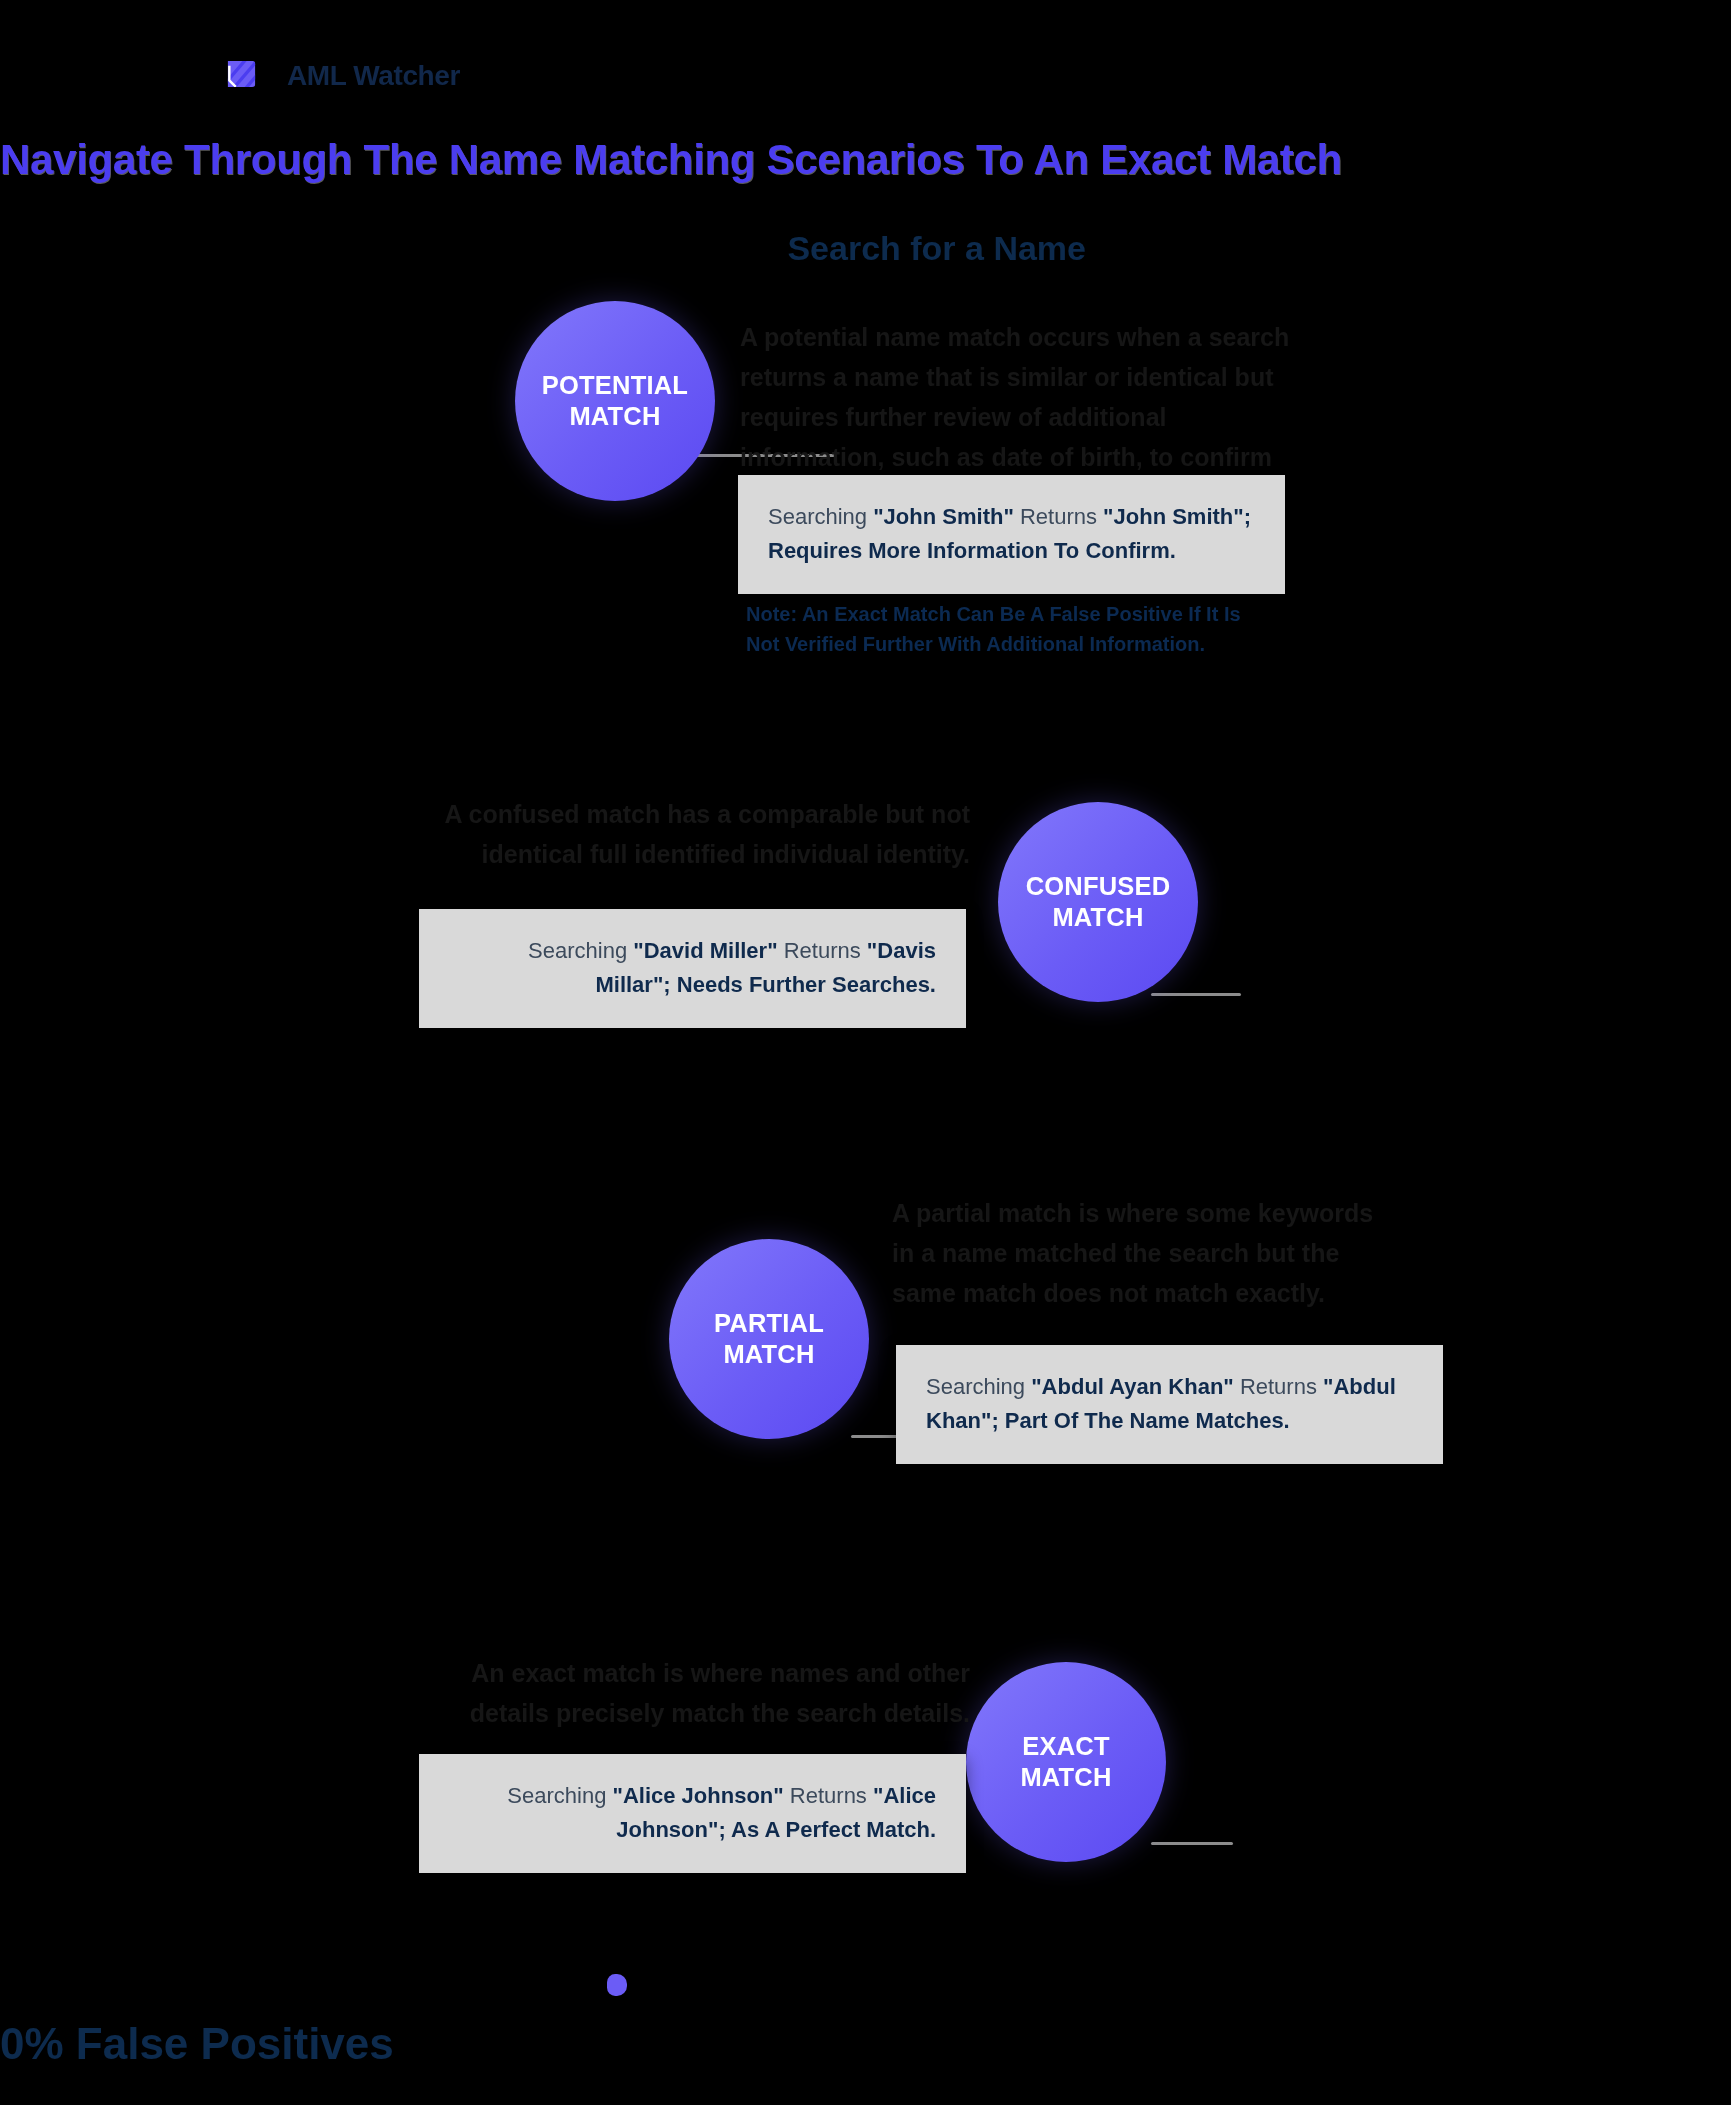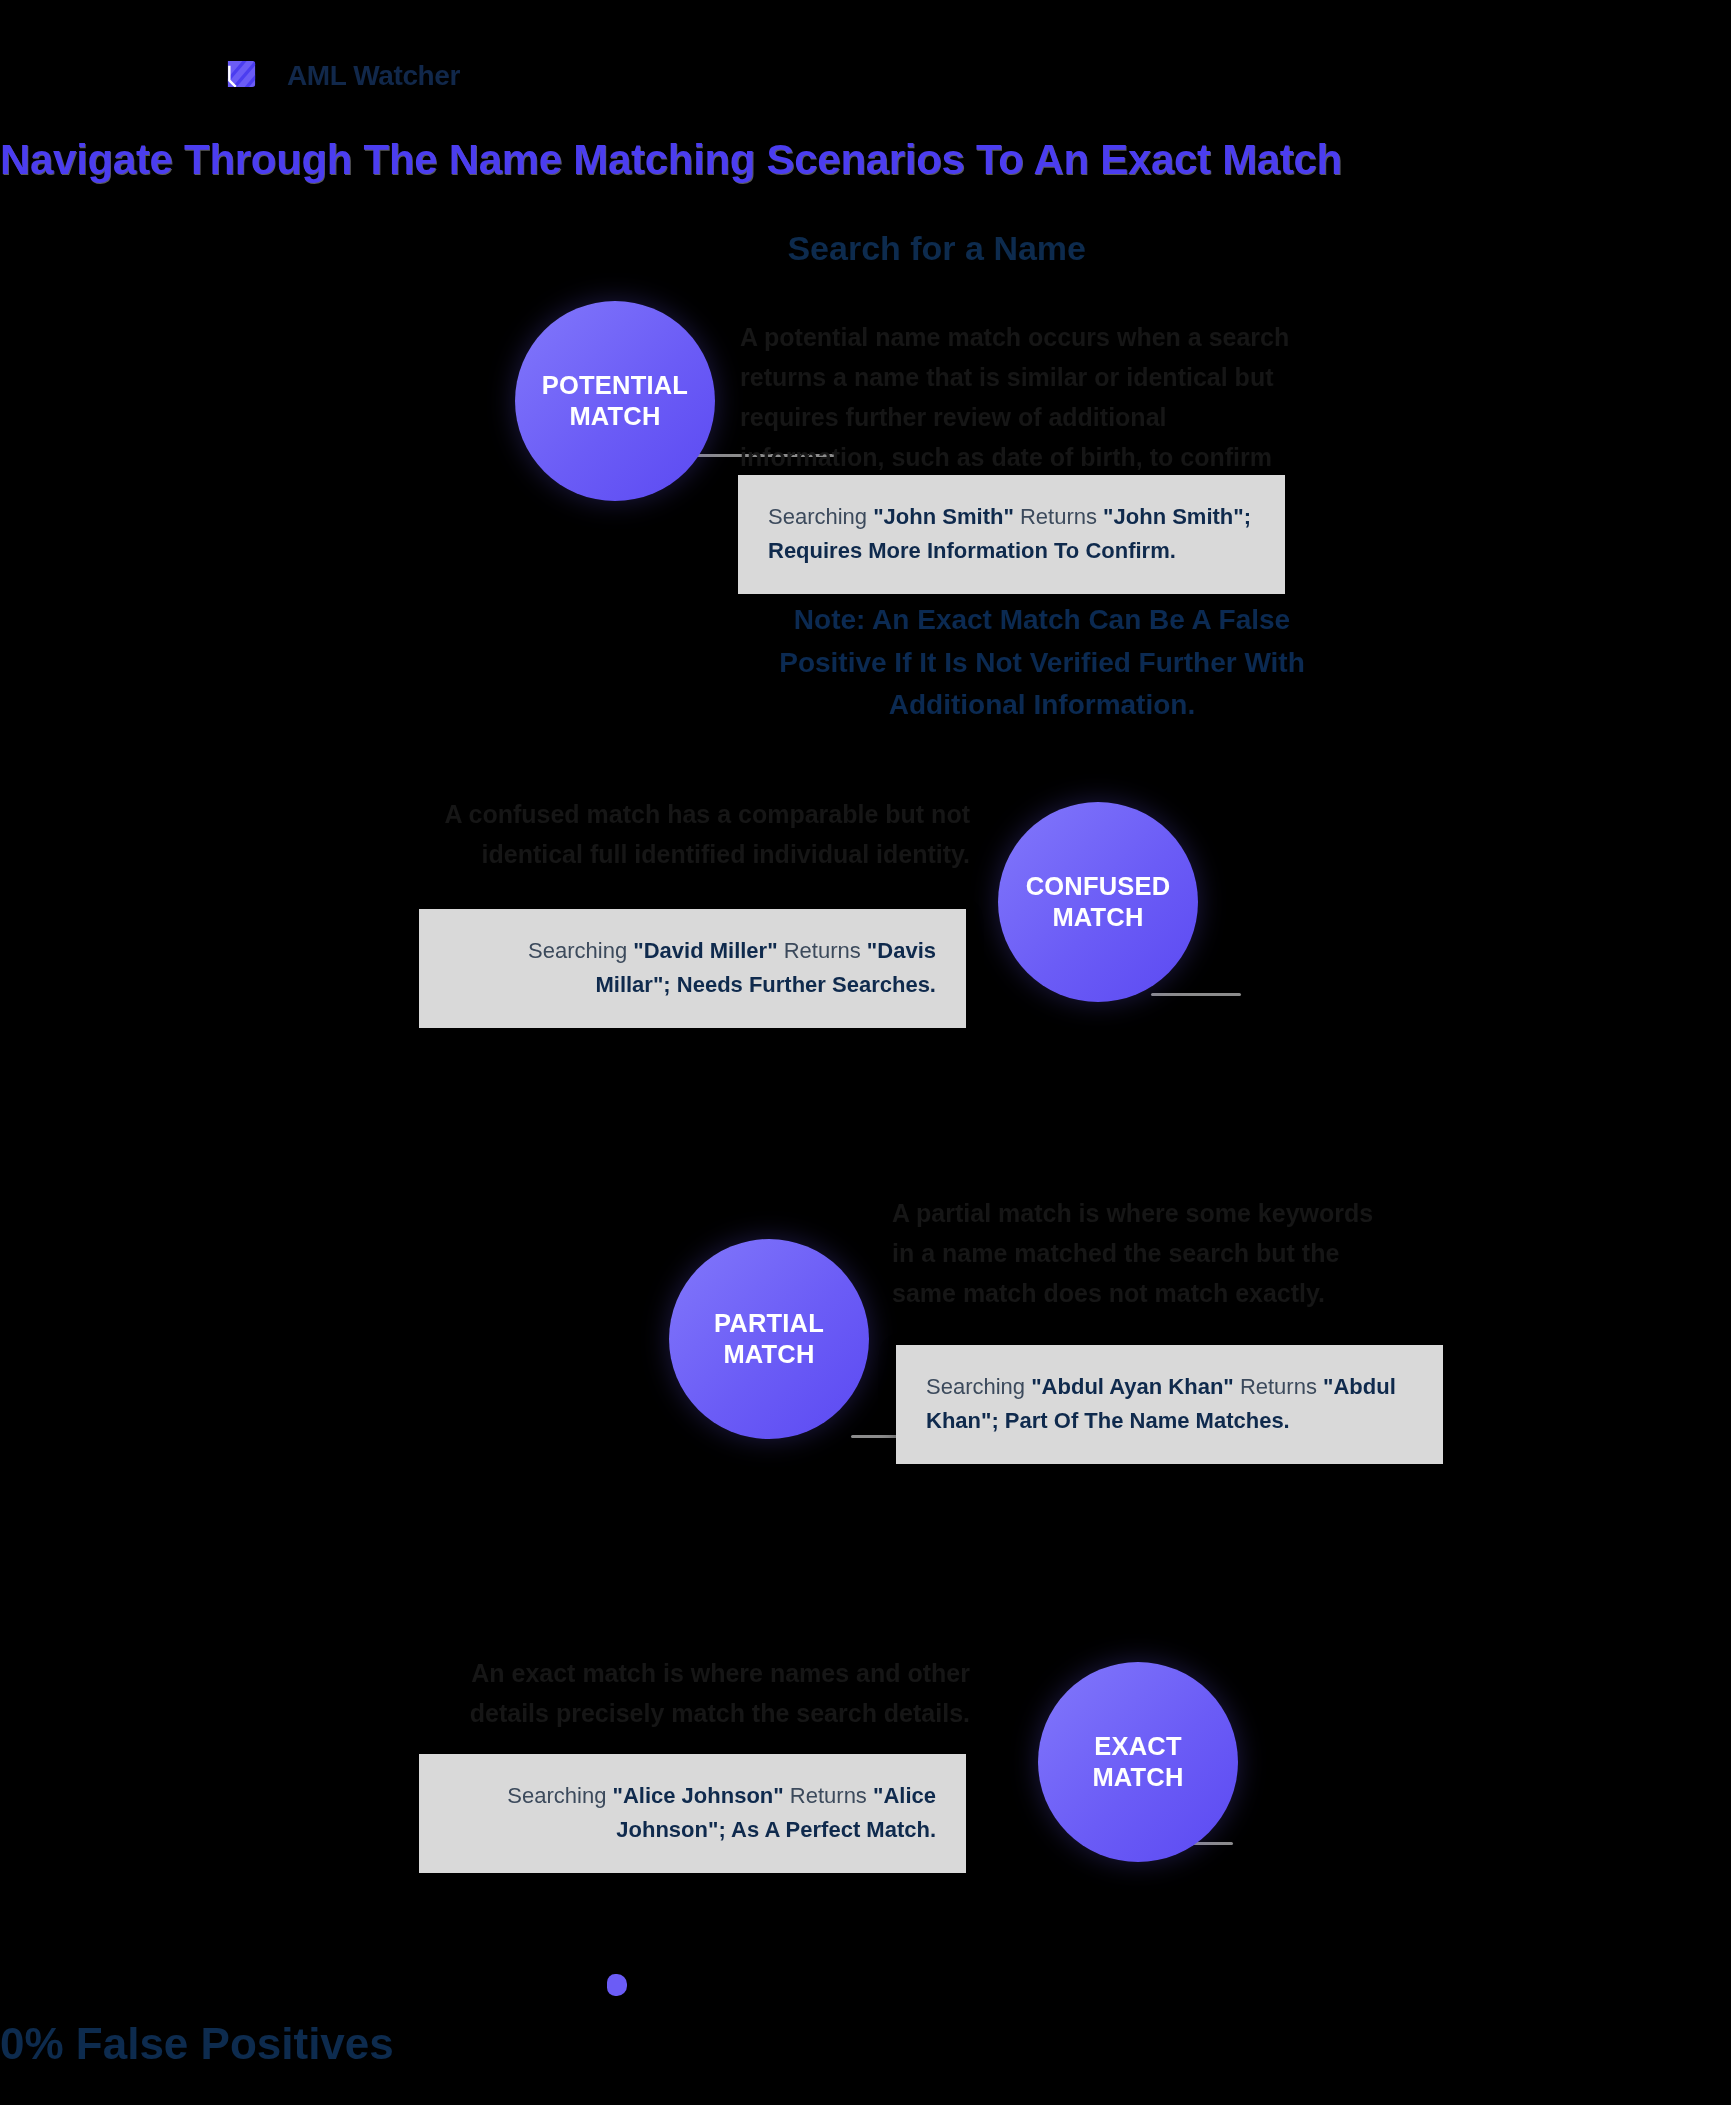--- a/index.html
+++ b/index.html
@@ -79,21 +79,21 @@
     font-size: 25.5px;
     font-weight: 700;
     line-height: 1.22;
     letter-spacing: 0.2px;
     box-shadow: 0 0 28px rgba(108,94,246,0.28);
   }
 
   .node-potential { left: 515px;  top: 301px;  width: 200px; height: 200px; }
   .node-confused  { left: 998px; top: 802px;  width: 200px; height: 200px; }
   .node-partial   { left: 669px;  top: 1239px; width: 200px; height: 200px; }
-  .node-exact     { left: 1038px; top: 1662px; width: 200px; height: 200px; }
+  .node-exact     { left: 966px; top: 1662px; width: 200px; height: 200px; }
 
   
   .conn {
     position: absolute;
     background: #8c8c8c;
     height: 2.5px;
     border-radius: 1.6px;
   }
   .conn-1 { left: 695px;  top: 454px;  width: 140px; }
   .conn-2 { left: 1151px; top: 993px; width: 90px; }
@@ -127,28 +127,27 @@
   .callout .lead { font-weight: 400; color: #3c4a5c; }
 
   .callout-potential { left: 738px;  top: 475px;  width: 547px; text-align: left; }
   .callout-confused  { left: 419px;  top: 909px; width: 547px; text-align: right; }
   .callout-partial   { left: 896px; top: 1345px; width: 547px; text-align: left; }
   .callout-exact     { left: 419px;  top: 1754px; width: 547px; text-align: right; }
 
   
   .note {
     position: absolute;
-    left: 779px;
+    left: 746px;
     top: 599px;
     width: 526px;
-    font-size: 28px;
+    font-size: 20px;
     font-weight: 700;
     line-height: 1.52;
     color: #0b2a52;
-    text-align: center;
   }
 
   
   .footer-dot {
     position: absolute;
     left: 607px;
     top: 1974px;
     width: 20px;
     height: 22px;
     background: #6b5cf6;

